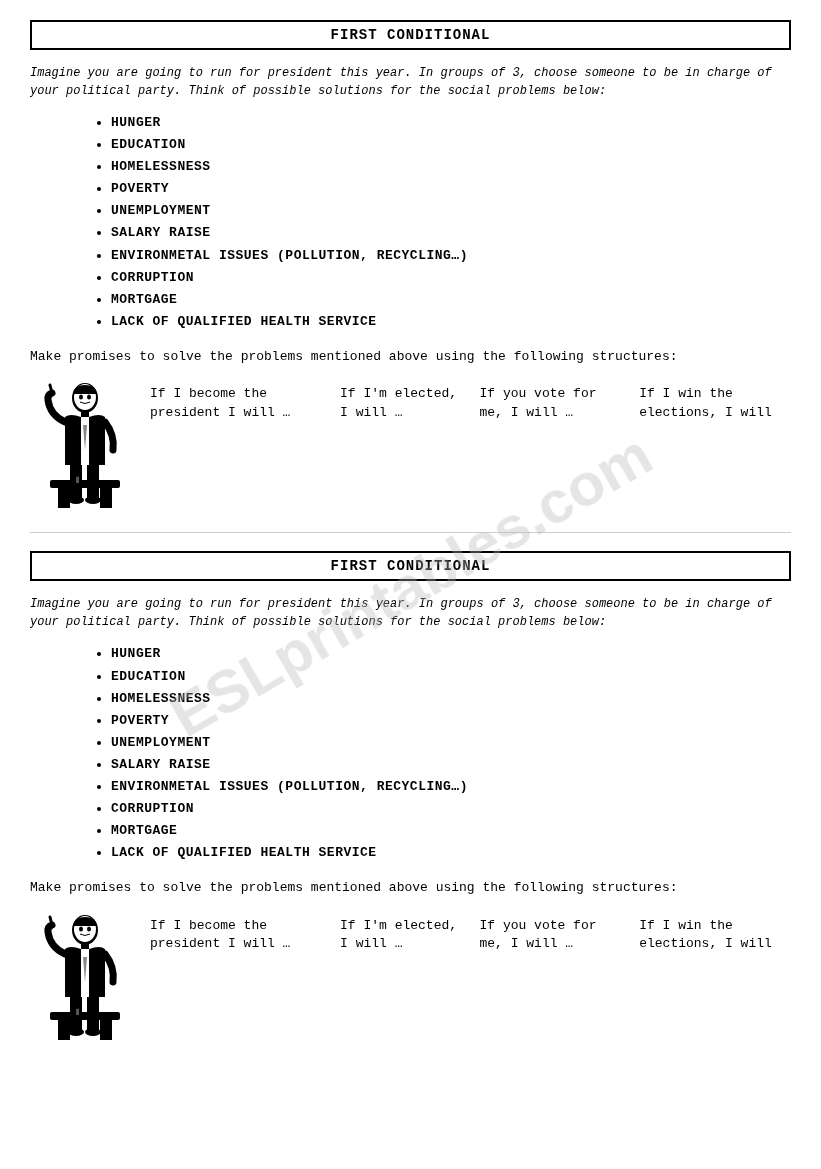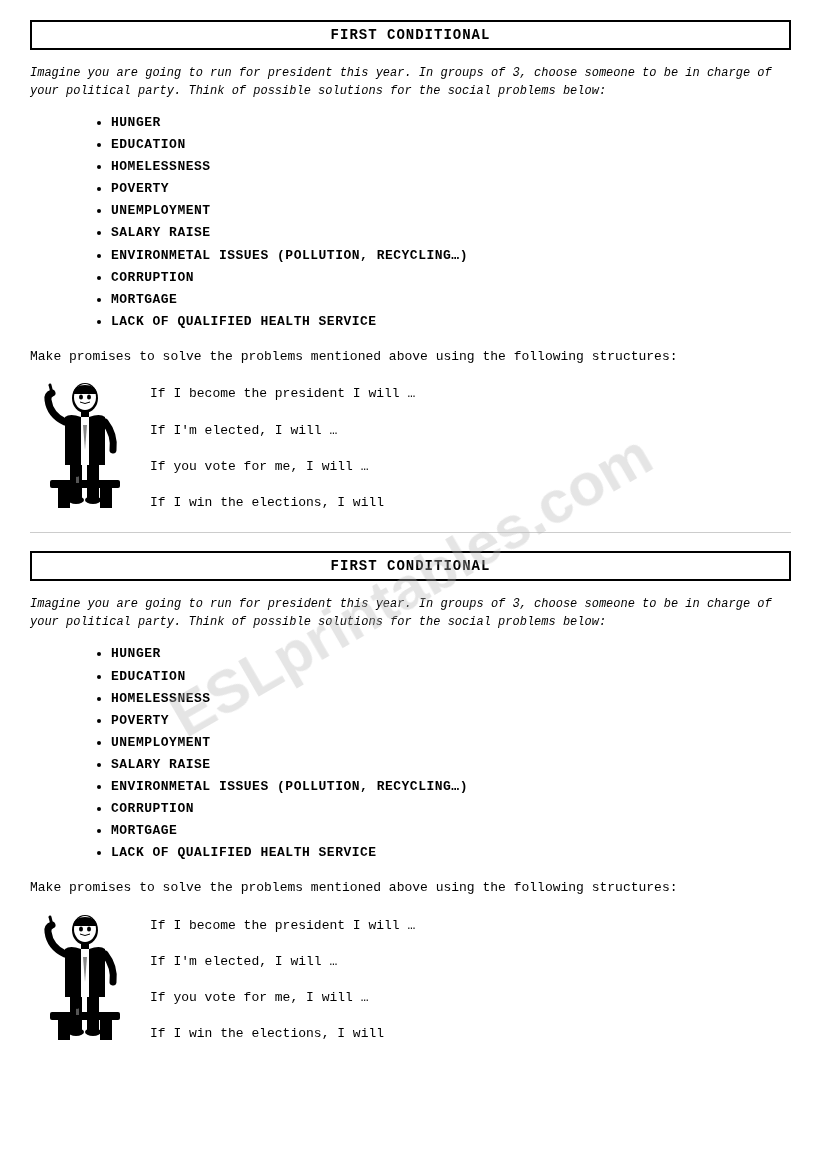--- a/index.html
+++ b/index.html
@@ -74,21 +74,21 @@
       flex-shrink: 0;
     }
 
     .politician-svg {
       width: 100px;
       height: 130px;
     }
 
     .sentence-structures {
       display: flex;
-      flex-direction: column;
+      flex-direction: row;
       gap: 18px;
       padding-top: 5px;
     }
 
     .sentence-item {
       font-size: 13px;
       line-height: 1.4;
     }
 
     .watermark {

